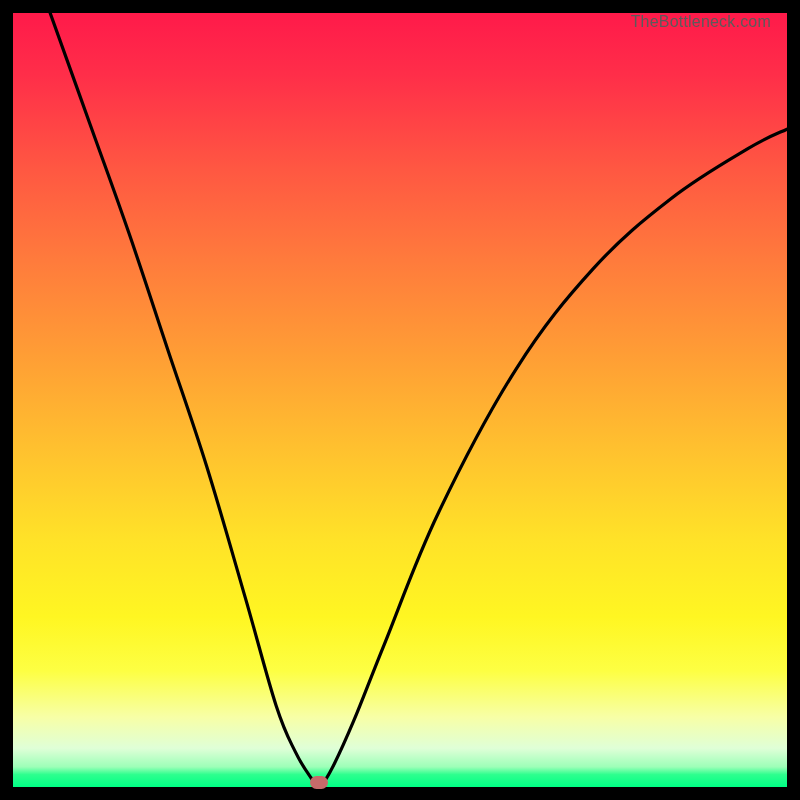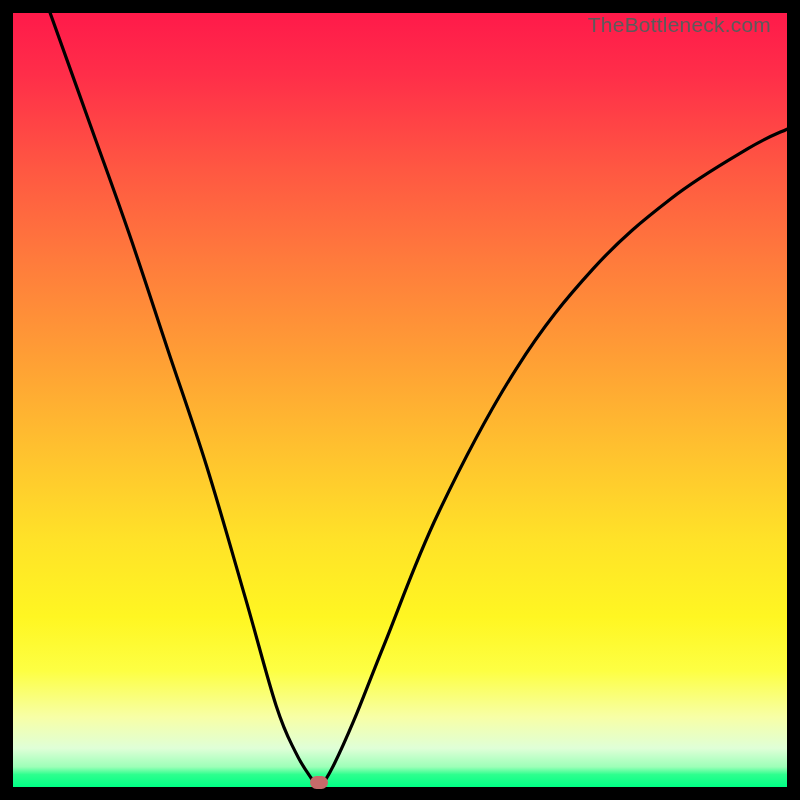--- a/index.html
+++ b/index.html
@@ -38,21 +38,21 @@
       #9dffb8 97.4%,
       #2dff8e 98.4%,
       #00ff85 100%
     );
   }
   .watermark {
     position: absolute;
     top: 0px;
     right: 16px;
     color: #5b5b5b;
-    font-size: 21px;
+    font-size: 16px;
     font-weight: 500;
     letter-spacing: 0.2px;
   }
   svg.curve {
     position: absolute;
     left: 0;
     top: 0;
     width: 774px;
     height: 774px;
   }

